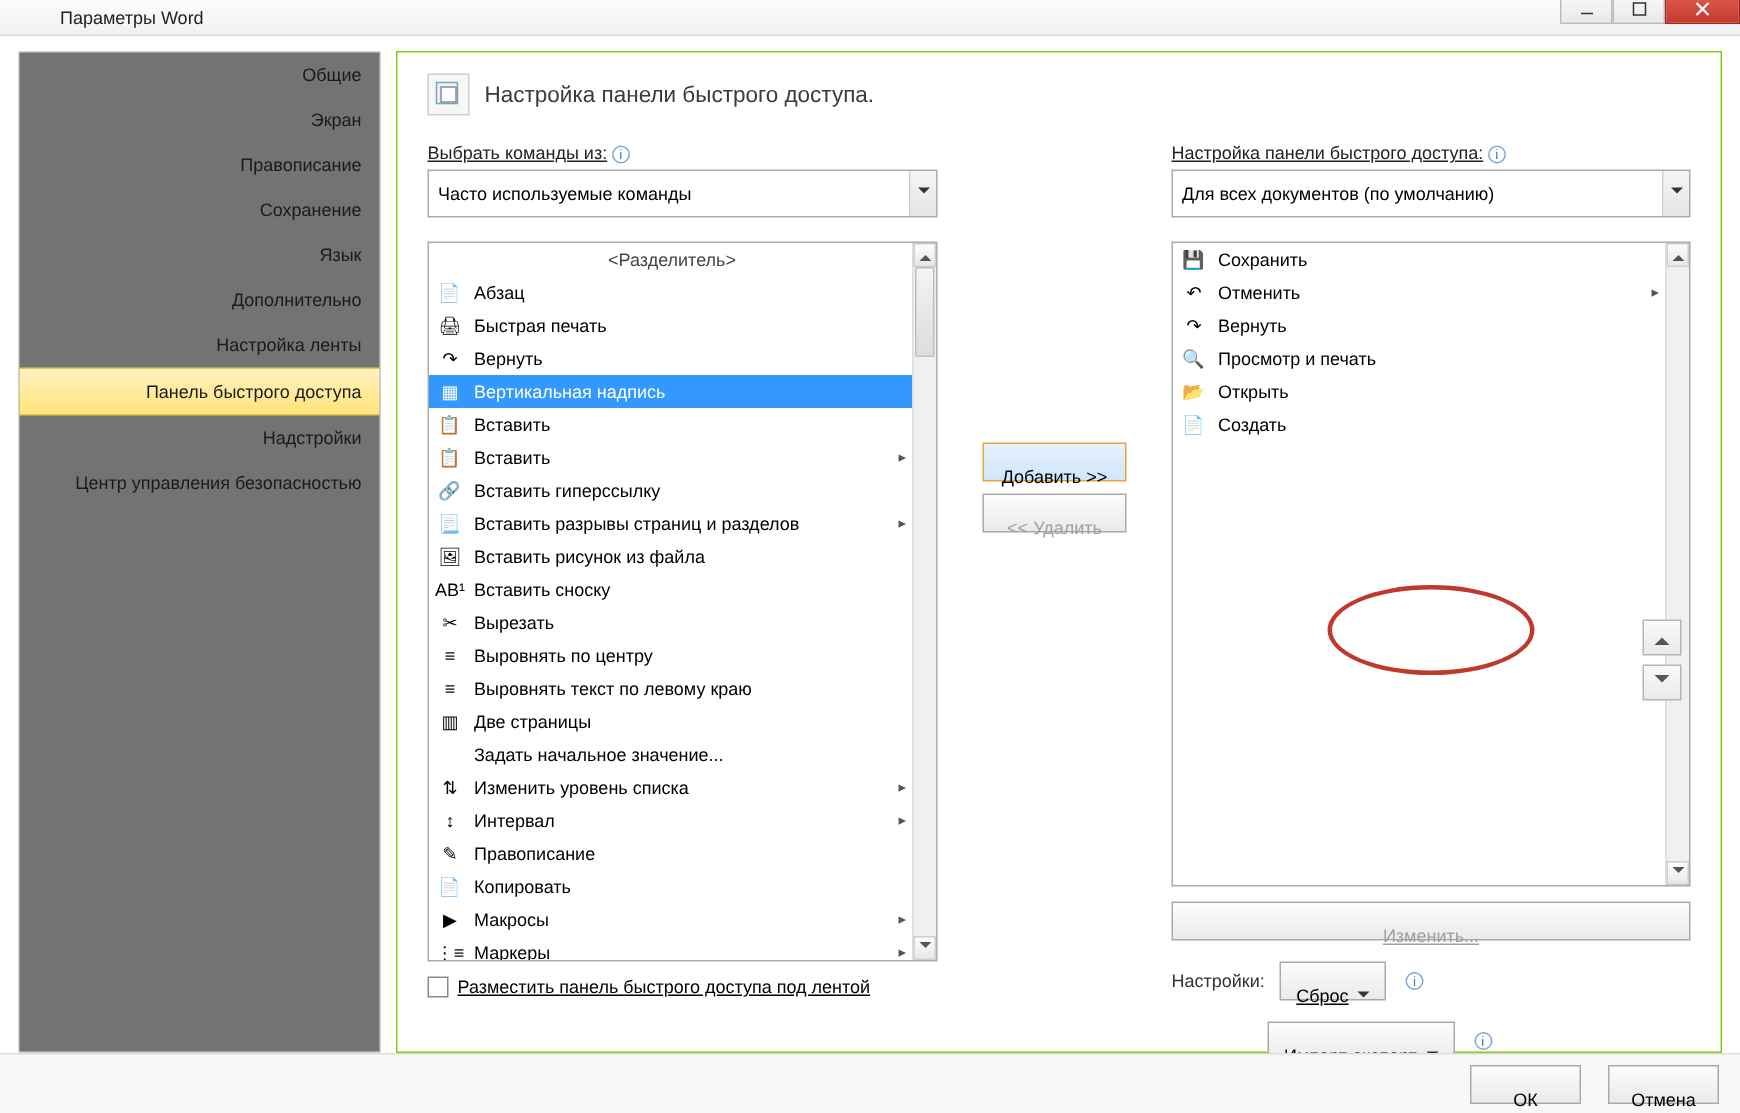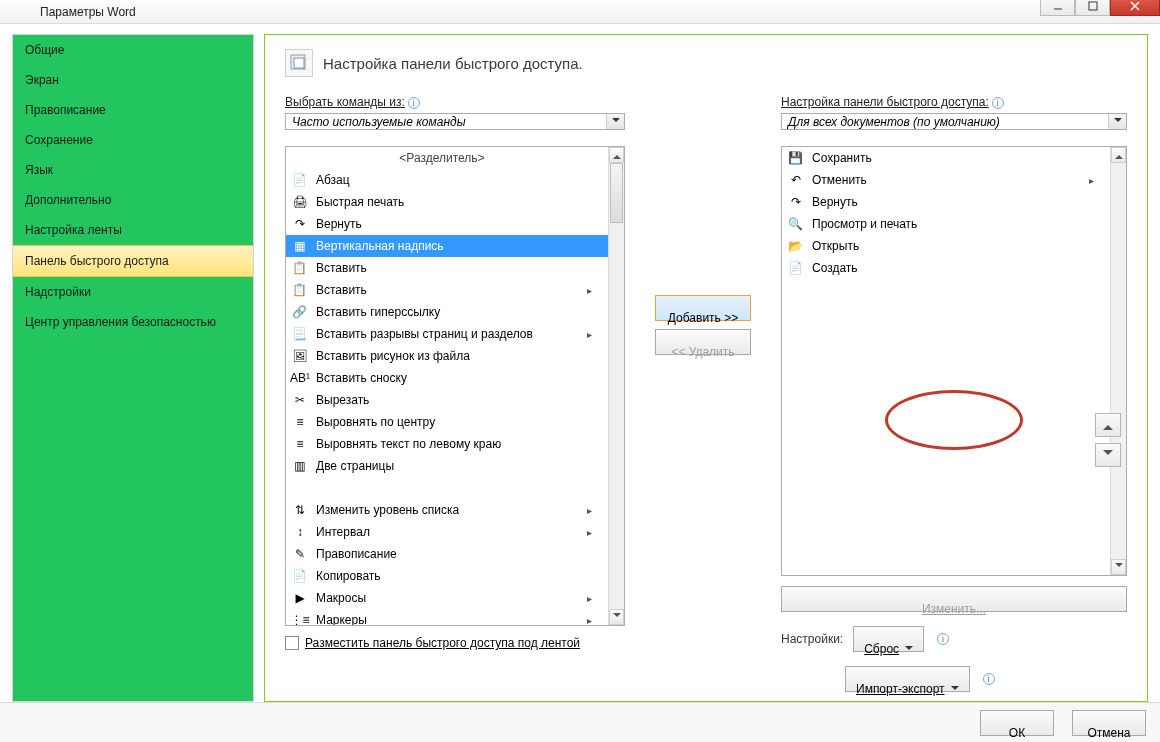--- a/index.html
+++ b/index.html
@@ -7,47 +7,47 @@
 
   .titlebar { height: 24px; background: linear-gradient(#fdfdfd,#f1f1f1); border-bottom: 1px solid #d9d9d9; display:flex; align-items:center; padding-left:6px; position:relative;}
   .titlebar .title { font-size: 12px; color:#222;margin-left:34px; }
   .winbtns { position:absolute; right:0; top:-4px; display:flex;}
   .winbtn { width:35px; height:20px; border:1px solid #bbb; background:linear-gradient(#f9f9f9,#e9e9e9); display:flex;align-items:center;justify-content:center;}
   .winbtn.close { background:linear-gradient(#e05a4c,#c43a2c); border:1px solid #a22; color:#fff; width:50px;}
   .winbtn svg { display:block;}
 
   .content { display:flex; height: calc(100% - 24px - 40px); }
 
-  .sidebar { width: 242px; border:1px solid #d4d4d4; margin:10px 0 0 12px; background:#22c55e; }
+  .sidebar { width: 242px; border:1px solid #d4d4d4; margin:10px 0 0 12px; background:#737373;text-align:right; }
   .sidebar-item { padding:8px 12px; color:#1a1a1a; cursor:default; }
   .sidebar-item.selected { background: linear-gradient(#fff2c2,#ffe47a); border-top:1px solid #e8c54a; border-bottom:1px solid #e8c54a;}
   
   .main { flex:1; border:1px solid #84cc16; margin:10px 12px 0 10px; padding:14px 20px 10px 20px; position:relative;}
   .header-row { display:flex; align-items:center; gap:10px; margin-bottom:18px;}
   .header-icon { width:28px; height:28px; border:1px solid #d0d0d0; background:#f7f7f7; display:flex; align-items:center; justify-content:center;}
   .header-text { font-size:15px; color:#3a3a3a;}
   
   .cols { display:flex; gap:18px;}
   .col { display:flex; flex-direction:column;}
   .col.left { width:340px;}
   .col.mid { width:120px; align-items:center; padding-top:200px;}
   .col.right { flex:1; }
 
   .lbl { font-size:12px; color:#222; margin-bottom:4px;}
   .lbl u { text-decoration: underline; }
   .info-ico { display:inline-block; width:12px; height:12px; border-radius:50%; border:1px solid #7aa7d8; color:#3b77bb; font-size:9px; text-align:center; line-height:11px; margin-left:3px; vertical-align:middle;}
 
-  .combo { position:relative; width:100%; height:17px; border:1px solid #acacac; background:#fff; display:flex; align-items:center; padding:0 20px 0 6px;font-style:italic;}
+  .combo { position:relative; width:100%; height:32px; border:1px solid #acacac; background:#fff; display:flex; align-items:center; padding:0 20px 0 6px;}
   .combo .arrow { position:absolute; right:0; top:0; width:18px; height:100%; border-left:1px solid #cfcfcf; background:linear-gradient(#f5f5f5,#e5e5e5); display:flex;align-items:center;justify-content:center;}
   .combo .arrow::after { content:''; border:4px solid transparent; border-top-color:#333;}
 
   .listbox { border:1px solid #acacac; background:#fff; margin-top:16px; height:480px; position:relative; overflow:hidden;}
   .listbox.right { height:430px;}
   .lb-inner { position:absolute; inset:0 16px 0 0; overflow:hidden;}
-  .lb-row { height:22px; display:flex; align-items:center; padding:0 16px 0 6px; gap:8px; cursor:default;}
+  .lb-row { height:22px; display:flex; align-items:center; padding:0 4px 0 6px; gap:8px; cursor:default;}
   .lb-row.selected { background:#3399ff; color:#fff;}
   .lb-row .ico { width:16px; height:16px; flex-shrink:0; display:flex; align-items:center; justify-content:center; font-size:12px;}
   .lb-row .txt { flex:1; white-space:nowrap; overflow:hidden; text-overflow:ellipsis;}
   .lb-row .sub { color:#555; font-size:10px;}
   .lb-row .sep { flex:1; text-align:center; color:#444;}
 
   .scrollbar { position:absolute; right:0; top:0; bottom:0; width:16px; background:#f0f0f0; border-left:1px solid #dcdcdc;}
   .sb-btn { height:16px; background:linear-gradient(#fdfdfd,#e8e8e8); border:1px solid #cfcfcf; display:flex;align-items:center;justify-content:center;}
   .sb-btn::after{content:'';border:4px solid transparent;}
   .sb-btn.up::after{border-bottom-color:#555;}
@@ -192,20 +192,21 @@
               <div class="lb-row">
                 <span class="ico">≡</span>
                 <span class="txt">Выровнять текст по левому краю</span>
               </div>
               <div class="lb-row">
                 <span class="ico">▥</span>
                 <span class="txt">Две страницы</span>
               </div>
               <div class="lb-row">
                 <span class="ico"></span>
+                <span class="txt">Задать начальное значение...</span>
               </div>
               <div class="lb-row">
                 <span class="ico">⇅</span>
                 <span class="txt">Изменить уровень списка</span>
                 <span class="sub">▸</span>
               </div>
               <div class="lb-row">
                 <span class="ico">↕</span>
                 <span class="txt">Интервал</span>
                 <span class="sub">▸</span>

